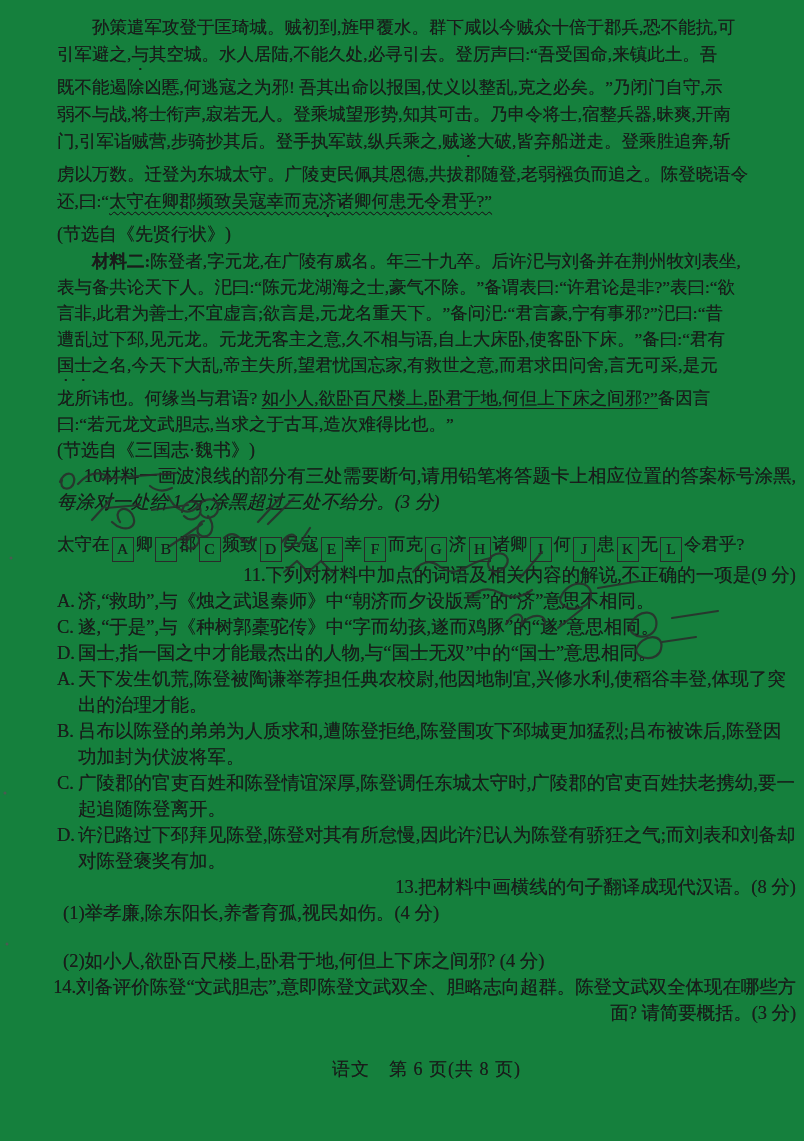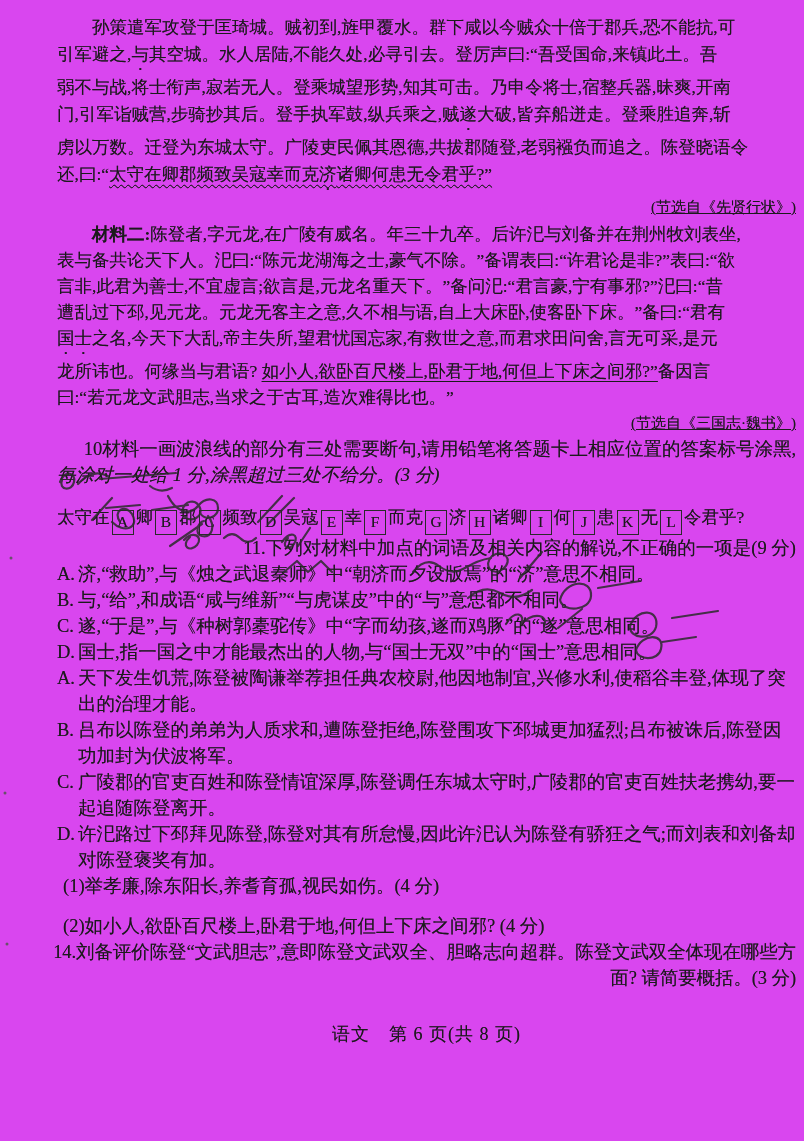--- a/index.html
+++ b/index.html
@@ -1,33 +1,33 @@
 <!DOCTYPE html>
 <html><head>
 <meta charset="utf-8">
 <style>
   html,body { margin:0; padding:0; background:#9a9a9a; }
   .page {
     position:relative;
     width:804px; height:1141px;
     margin:0 auto;
-    background:#d946ef;
+    background:#15803d;
     overflow:hidden;
     color:#1b1b1b;
     font-family:"Liberation Serif","DejaVu Serif",serif;
     box-sizing:border-box;
     padding:14px 8px 0 57px;
     text-shadow:0 0 .4px rgba(0,0,0,.5);
   }
   
   .m-line { font-size:17.5px; white-space:nowrap; letter-spacing:0; }
   .m1 .m-line { line-height:27px; }
   .m2 .m-line { line-height:26px; }
   .indent { text-indent:35px; }
-  .source { text-align:right; font-size:15px; line-height:26px; white-space:nowrap;text-decoration:underline; }
+  .source { font-size:18px; line-height:26px; white-space:nowrap; }
   .m1 .source { line-height:27px; }
   
   .s-plain {}
   .s-bold { font-weight:bold;text-align:center; }
   .s-dot  {
     text-emphasis:filled dot; text-emphasis-position:under right;
     -webkit-text-emphasis:filled dot; -webkit-text-emphasis-position:under;
   }
   .s-wavy { text-decoration:underline wavy 1.1px #1b1b1b; text-underline-offset:4px; }
   .s-under{ text-decoration:underline solid 1.2px #1b1b1b; text-underline-offset:4px; }
@@ -35,21 +35,21 @@
   
   .question { font-size:18.5px; }
   .qline { line-height:26px; white-space:nowrap;text-align:right; }
   .qline.wrap { white-space:normal; letter-spacing:-0.1px; }
   .qnum { display:inline-block; width:25px; margin-left:-25px; }
   .cont { line-height:26px; white-space:nowrap;font-style:italic; }
   .option { line-height:26px; padding-left:21px; text-indent:-21px; }
   .option.nowrap { white-space:nowrap; }
   .olabel { display:inline-block; width:21px; text-indent:0; }
   .sub { line-height:26px; margin-left:6px; white-space:nowrap; }
-  .sub2 { margin-top:14px; }
+  .sub2 { margin-top:22px; }
   .q14 { }
   
   .answer-line { line-height:30px; margin-top:14px; font-size:17.5px; white-space:nowrap; }
   .abox {
     display:inline-block; width:20px; height:23px; line-height:22px;
     border:1.6px solid #2a2a2a; text-align:center; font-size:15.5px;
     margin:0 2px; vertical-align:-4px; background:transparent;
     font-family:"Liberation Serif",serif;
   }
   
@@ -104,20 +104,21 @@
     <path d="M662,642 l34,-5"></path>
 
     <circle cx="11" cy="558" r="1.5" fill="#555" stroke="none"></circle>
     <circle cx="5" cy="793" r="1.5" fill="#555" stroke="none"></circle>
     <circle cx="7" cy="944" r="1.5" fill="#555" stroke="none"></circle>
   </svg>
 
   <section class="material m1">
     <div class="m-line indent"><span class="s-plain">孙策遣军攻登于匡琦城。贼初到,旌甲覆水。群下咸以今贼众十倍于郡兵,恐不能抗,可</span></div>
     <div class="m-line"><span class="s-plain">引军避之,</span><span class="s-dot">与</span><span class="s-plain">其空城。水人居陆,不能久处,必寻引去。登厉声曰:“吾受国命,来镇此土。吾</span></div>
+    <div class="m-line"><span class="s-plain">既不能遏除凶慝,何逃寇之为邪! 吾其出命以报国,仗义以整乱,克之必矣。”乃闭门自守,示</span></div>
     <div class="m-line"><span class="s-plain">弱不与战,将士衔声,寂若无人。登乘城望形势,知其可击。乃申令将士,宿整兵器,昧爽,开南</span></div>
     <div class="m-line"><span class="s-plain">门,引军诣贼营,步骑抄其后。登手执军鼓,纵兵乘之,贼</span><span class="s-dot">遂</span><span class="s-plain">大破,皆弃船迸走。登乘胜追奔,斩</span></div>
     <div class="m-line"><span class="s-plain">虏以万数。迁登为东城太守。广陵吏民佩其恩德,共拔郡随登,老弱襁负而追之。陈登晓语令</span></div>
     <div class="m-line"><span class="s-plain">还,曰:“</span><span class="s-wavy">太守在卿郡频致吴寇幸而克</span><span class="s-wavy s-dot">济</span><span class="s-wavy">诸卿何患无令君乎?”</span></div>
     <div class="source">(节选自《先贤行状》)</div>
   </section>
 
   <section class="material m2">
     <div class="m-line indent"><span class="s-bold">材料二:</span><span class="s-plain">陈登者,字元龙,在广陵有威名。年三十九卒。后许汜与刘备并在荆州牧刘表坐,</span></div>
     <div class="m-line"><span class="s-plain">表与备共论天下人。汜曰:“陈元龙湖海之士,豪气不除。”备谓表曰:“许君论是非?”表曰:“欲</span></div>
@@ -131,33 +132,33 @@
 
   <section class="question">
     <div class="qline"><span class="qnum">10</span><span>材料一画波浪线的部分有三处需要断句,请用铅笔将答题卡上相应位置的答案标号涂黑,</span></div>
     <div class="cont">每涂对一处给 1 分,涂黑超过三处不给分。(3 分)</div>
     <div class="answer-line"><span class="s-plain">太守在</span><span class="abox">A</span><span class="s-plain">卿</span><span class="abox">B</span><span class="s-plain">郡</span><span class="abox">C</span><span class="s-plain">频致</span><span class="abox">D</span><span class="s-plain">吴寇</span><span class="abox">E</span><span class="s-plain">幸</span><span class="abox">F</span><span class="s-plain">而克</span><span class="abox">G</span><span class="s-plain">济</span><span class="abox">H</span><span class="s-plain">诸卿</span><span class="abox">I</span><span class="s-plain">何</span><span class="abox">J</span><span class="s-plain">患</span><span class="abox">K</span><span class="s-plain">无</span><span class="abox">L</span><span class="s-plain">令君乎?</span></div>
   </section>
 
   <section class="question">
     <div class="qline"><span class="qnum">11.</span><span>下列对材料中加点的词语及相关内容的解说,不正确的一项是(9 分)</span></div>
     <div class="option nowrap"><span class="olabel">A.</span><span>济,“救助”,与《烛之武退秦师》中“朝济而夕设版焉”的“济”意思不相同。</span></div>
-    <div class="option nowrap"><span class="olabel">B.</span><span>与,“给”,和成语“咸与维新”“与虎谋皮”中的“与”意思都不相同。</span></div>
     <div class="option nowrap"><span class="olabel">C.</span><span>遂,“于是”,与《种树郭橐驼传》中“字而幼孩,遂而鸡豚”的“遂”意思相同。</span></div>
     <div class="option nowrap"><span class="olabel">D.</span><span>国士,指一国之中才能最杰出的人物,与“国士无双”中的“国士”意思相同。</span></div>
   </section>
 
   <section class="question">
     <div class="option"><span class="olabel">A.</span><span>天下发生饥荒,陈登被陶谦举荐担任典农校尉,他因地制宜,兴修水利,使稻谷丰登,体现了突出的治理才能。</span></div>
     <div class="option"><span class="olabel">B.</span><span>吕布以陈登的弟弟为人质求和,遭陈登拒绝,陈登围攻下邳城更加猛烈;吕布被诛后,陈登因功加封为伏波将军。</span></div>
     <div class="option"><span class="olabel">C.</span><span>广陵郡的官吏百姓和陈登情谊深厚,陈登调任东城太守时,广陵郡的官吏百姓扶老携幼,要一起追随陈登离开。</span></div>
     <div class="option"><span class="olabel">D.</span><span>许汜路过下邳拜见陈登,陈登对其有所怠慢,因此许汜认为陈登有骄狂之气;而刘表和刘备却对陈登褒奖有加。</span></div>
   </section>
 
   <section class="question">
+    <div class="qline"><span class="qnum">13.</span><span>把材料中画横线的句子翻译成现代汉语。(8 分)</span></div>
     <div class="sub">(1)举孝廉,除东阳长,养耆育孤,视民如伤。(4 分)</div>
     <div class="sub sub2">(2)如小人,欲卧百尺楼上,卧君于地,何但上下床之间邪? (4 分)</div>
   </section>
 
   <section class="question q14">
     <div class="qline wrap"><span class="qnum">14.</span><span>刘备评价陈登“文武胆志”,意即陈登文武双全、胆略志向超群。陈登文武双全体现在哪些方面? 请简要概括。(3 分)</span></div>
   </section>
 
   <div class="footer">语文　第 6 页(共 8 页)</div>
 

